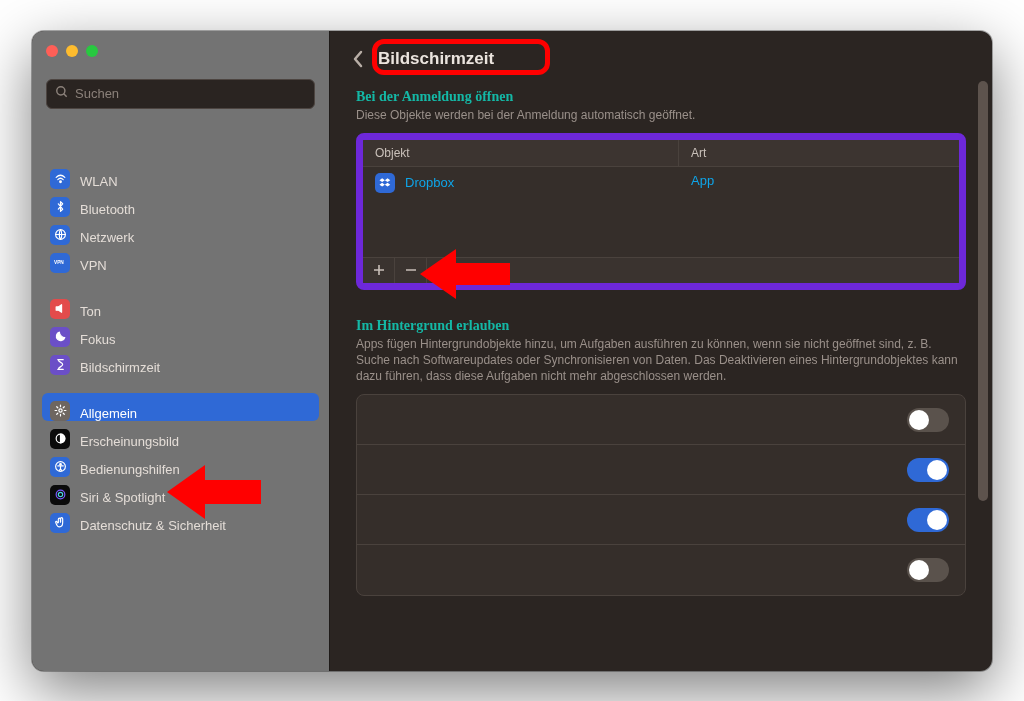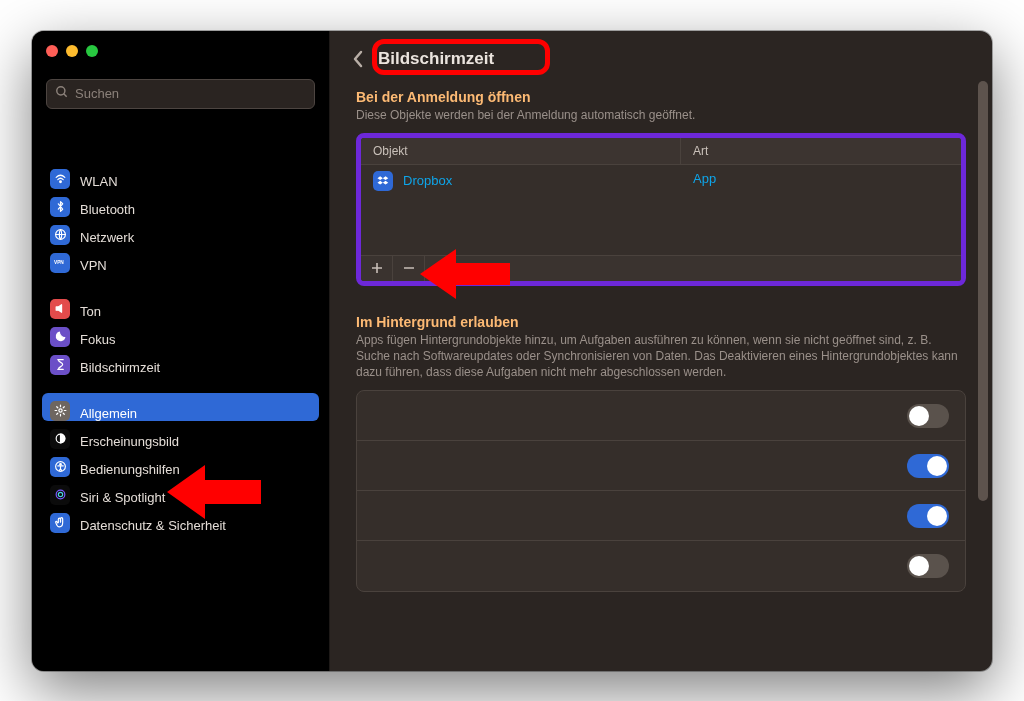--- a/index.html
+++ b/index.html
@@ -18,21 +18,21 @@
     height: 640px;
     background: #2b2522;
     border-radius: 12px;
     box-shadow: 0 20px 60px rgba(0,0,0,0.5), 0 0 0 1px rgba(0,0,0,0.3);
     display: flex;
     overflow: hidden;
     position: relative;
   }
   .sidebar {
     width: 298px;
-    background: #000000;
+    background: #737373;
     border-right: 1px solid #1e1a18;
     display: flex;
     flex-direction: column;
     padding: 0;
   }
   .traffic-lights {
     display: flex;
     gap: 8px;
     padding: 14px 14px 0 14px;
     height: 38px;
@@ -133,31 +133,32 @@
   }
   .body {
     flex: 1;
     overflow-y: auto;
     padding: 6px 26px 10px 26px;
     color: #d7cfc8;
   }
   .section-title {
     font-size: 14px;
     font-weight: 600;
-    color: #fdba74;
+    color: #14b8a6;
     margin-bottom: 2px;
+    font-family: Liberation Serif, serif;
   }
   .section-sub {
     font-size: 12px;
     color: #9a908a;
     margin-bottom: 10px;
     line-height: 1.35;
   }
   .login-table {
-    border: 5px solid #6d28d9;
+    border: 7px solid #6d28d9;
     border-radius: 8px;
     overflow: hidden;
     background: #352e2a;
   }
   .lt-head {
     display: flex;
     background: #3c3430;
     border-bottom: 1px solid #4a423d;
     font-size: 12px;
     color: #c9c0b9;

